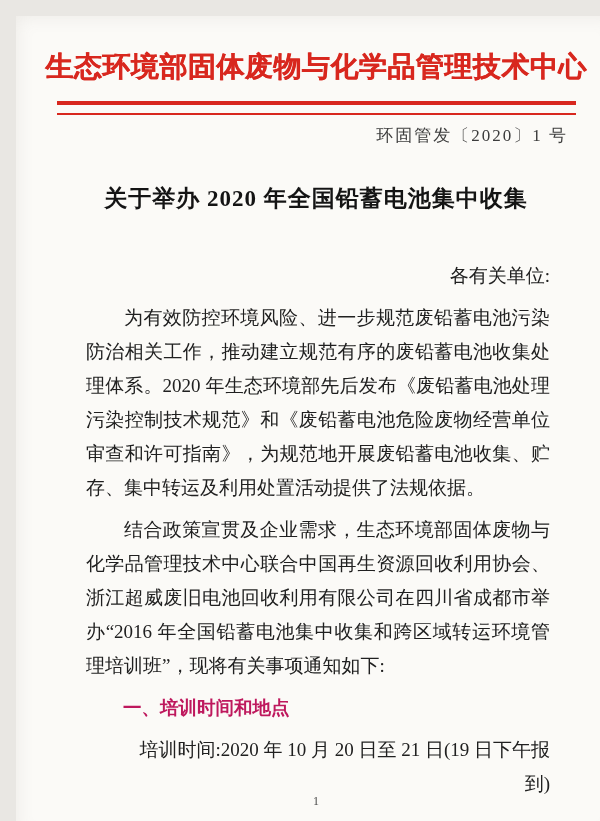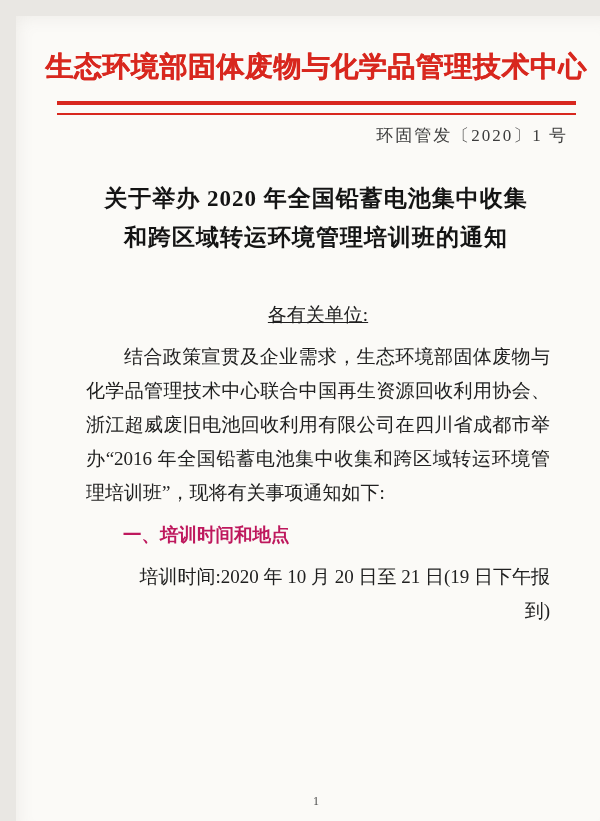--- a/index.html
+++ b/index.html
@@ -52,21 +52,21 @@
     color: #141414;
     letter-spacing: 1px;
   }
   
   .body-text {
     margin: 41px 58px 0 62px;
     font-size: 19px;
     line-height: 34px;
     color: #202020;
   }
-  .salutation { text-align: center; text-decoration: underline; }
+  .salutation { text-align: right; }
   .para {
     text-indent: 2em;
     text-align: justify;
     word-break: break-all;
   }
   .section-heading {
     text-indent: 2em;
     font-weight: bold;
     font-family: "Liberation Sans", "DejaVu Sans", sans-serif;
     font-size: 18.5px;
@@ -93,25 +93,25 @@
     <div class="double-rule">
       <div class="rule-thick"></div>
       <div class="rule-thin"></div>
     </div>
   </div>
 
   <div class="doc-number">环固管发〔2020〕1 号</div>
 
   <h1 class="doc-title">
     <span>关于举办 2020 年全国铅蓄电池集中收集</span><br>
-    <span>和跨区域转运环境管理培训班的通知</span>
   </h1>
 
   <div class="body-text">
     <div class="salutation">各有关单位:</div>
+    <p class="para">为有效防控环境风险、进一步规范废铅蓄电池污染防治相关工作，推动建立规范有序的废铅蓄电池收集处理体系。2020 年生态环境部先后发布《废铅蓄电池处理污染控制技术规范》和《废铅蓄电池危险废物经营单位审查和许可指南》，为规范地开展废铅蓄电池收集、贮存、集中转运及利用处置活动提供了法规依据。</p>
     <p class="para">结合政策宣贯及企业需求，生态环境部固体废物与化学品管理技术中心联合中国再生资源回收利用协会、浙江超威废旧电池回收利用有限公司在四川省成都市举办“2016 年全国铅蓄电池集中收集和跨区域转运环境管理培训班”，现将有关事项通知如下:</p>
     <div class="section-heading">一、培训时间和地点</div>
     <div class="detail-line">培训时间:2020 年 10 月 20 日至 21 日(19 日下午报到)</div>
   </div>
 
   <div class="page-number">1</div>
 
 </div>
 
 </body></html>

